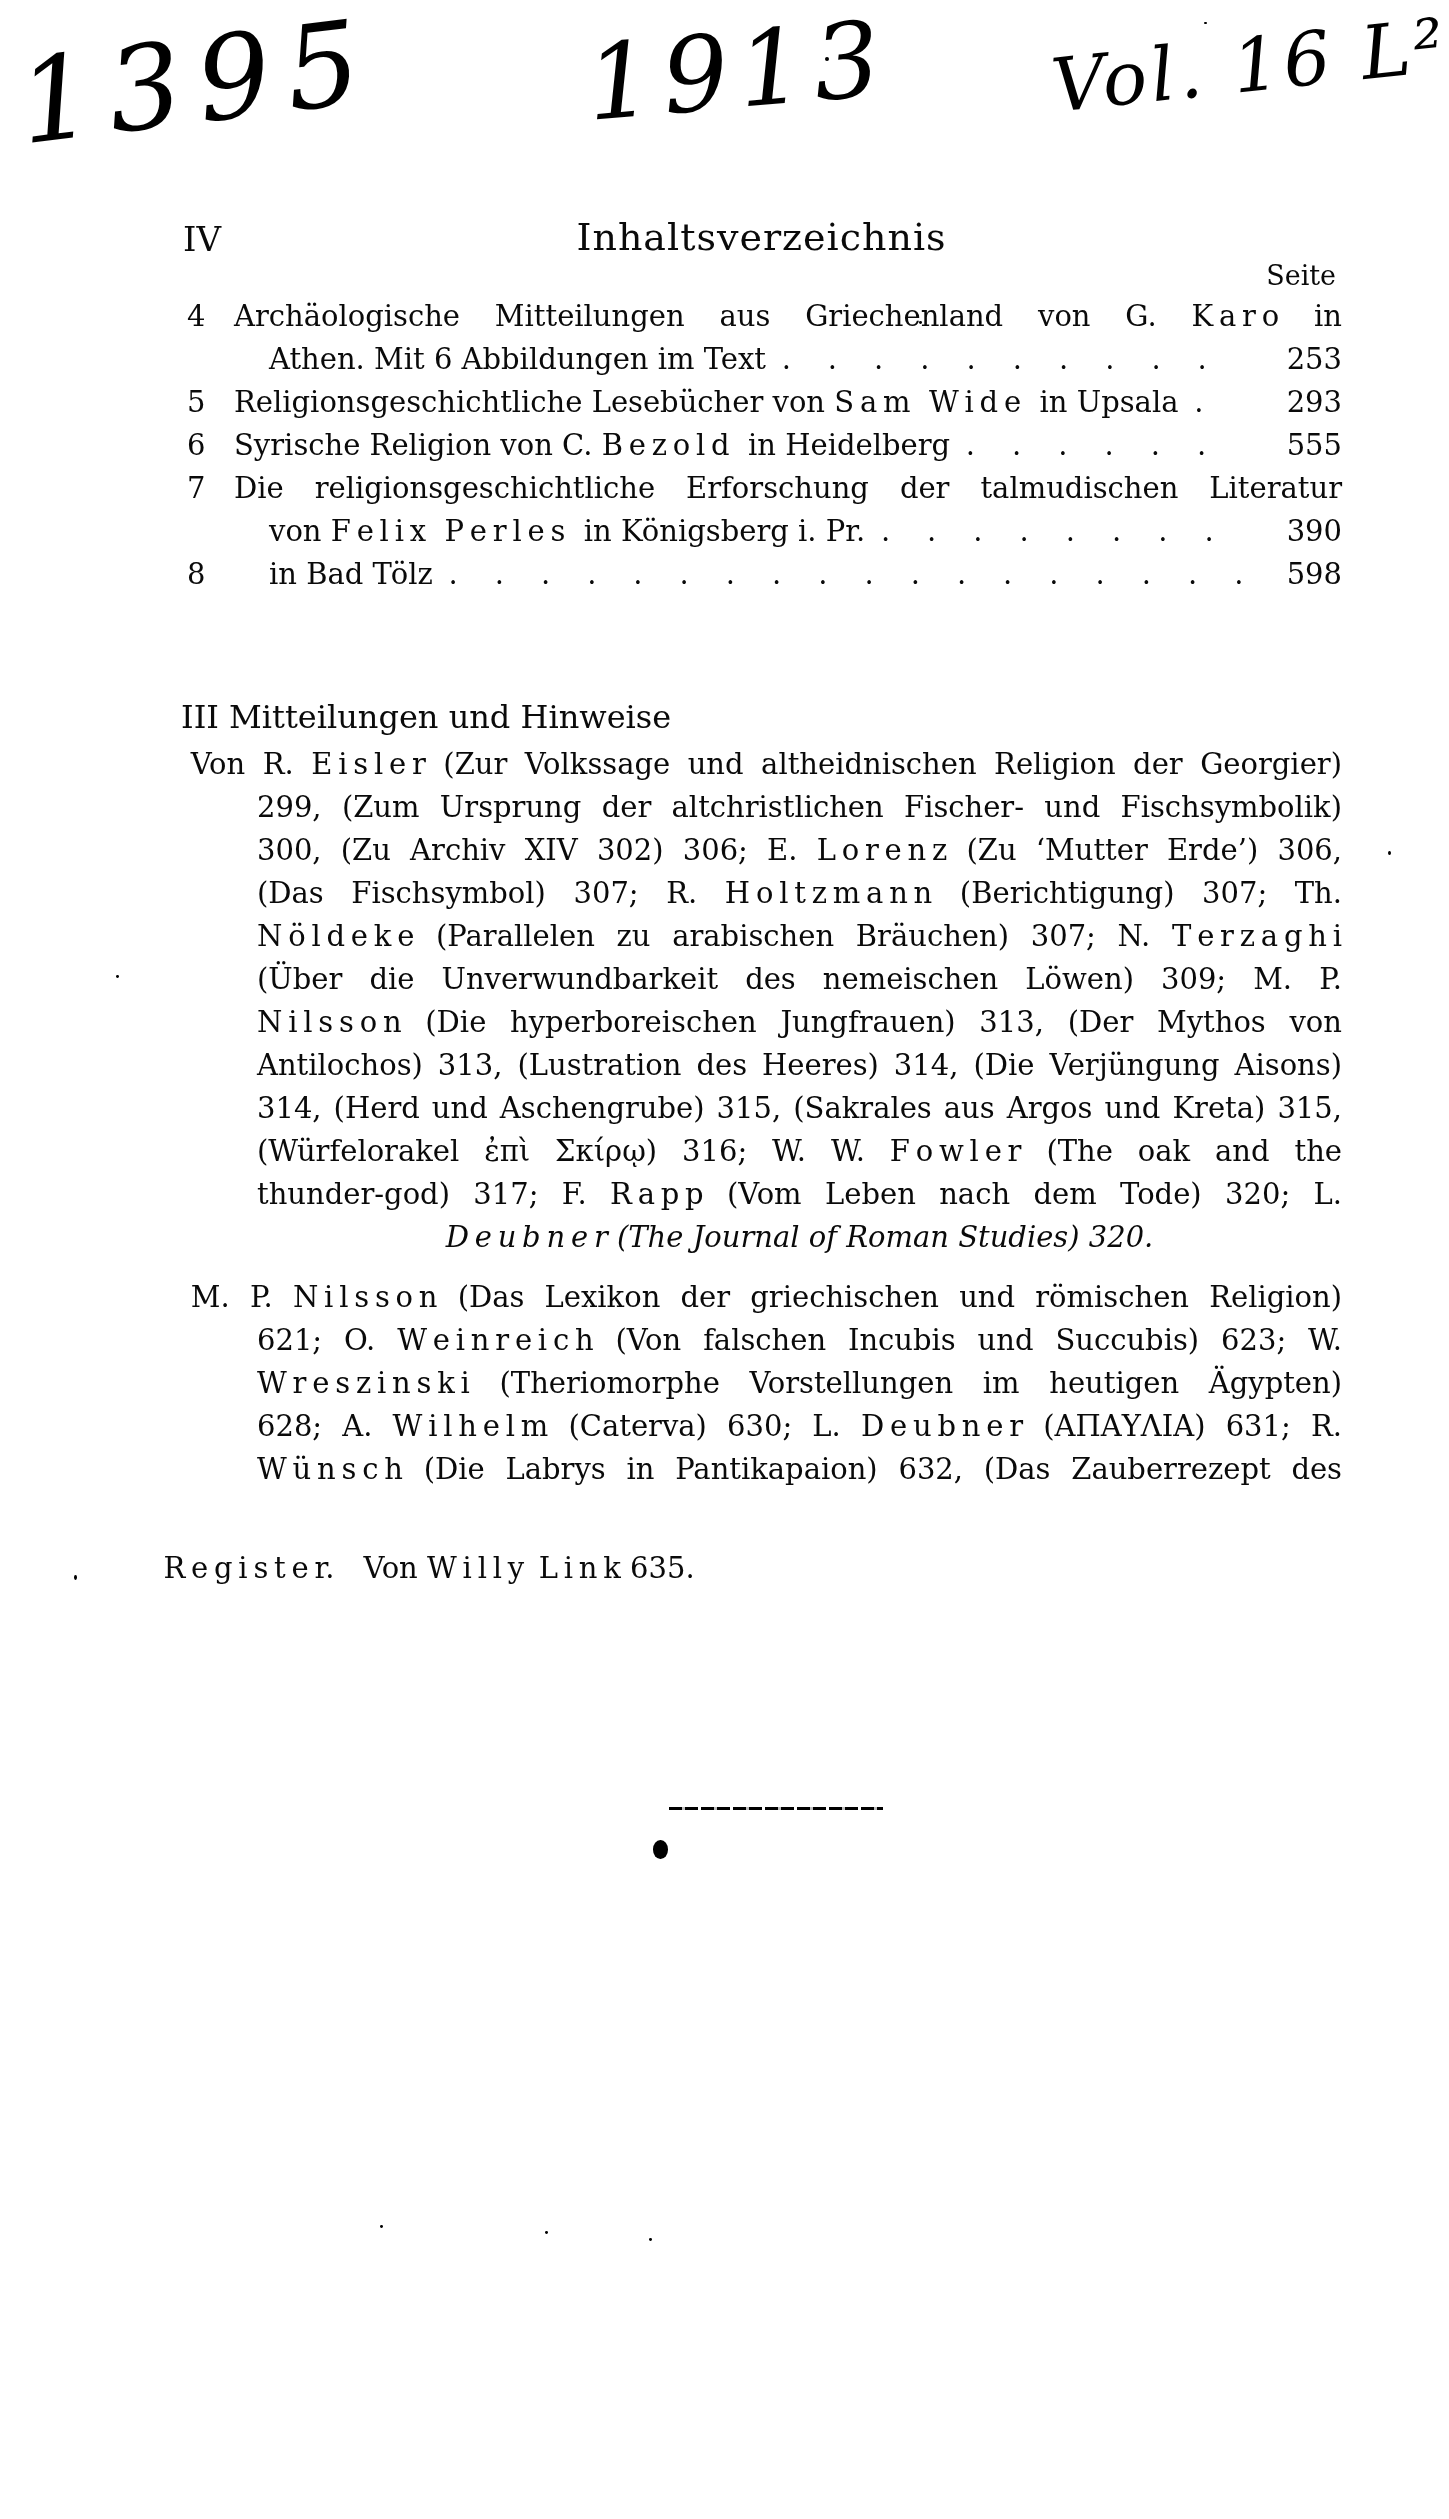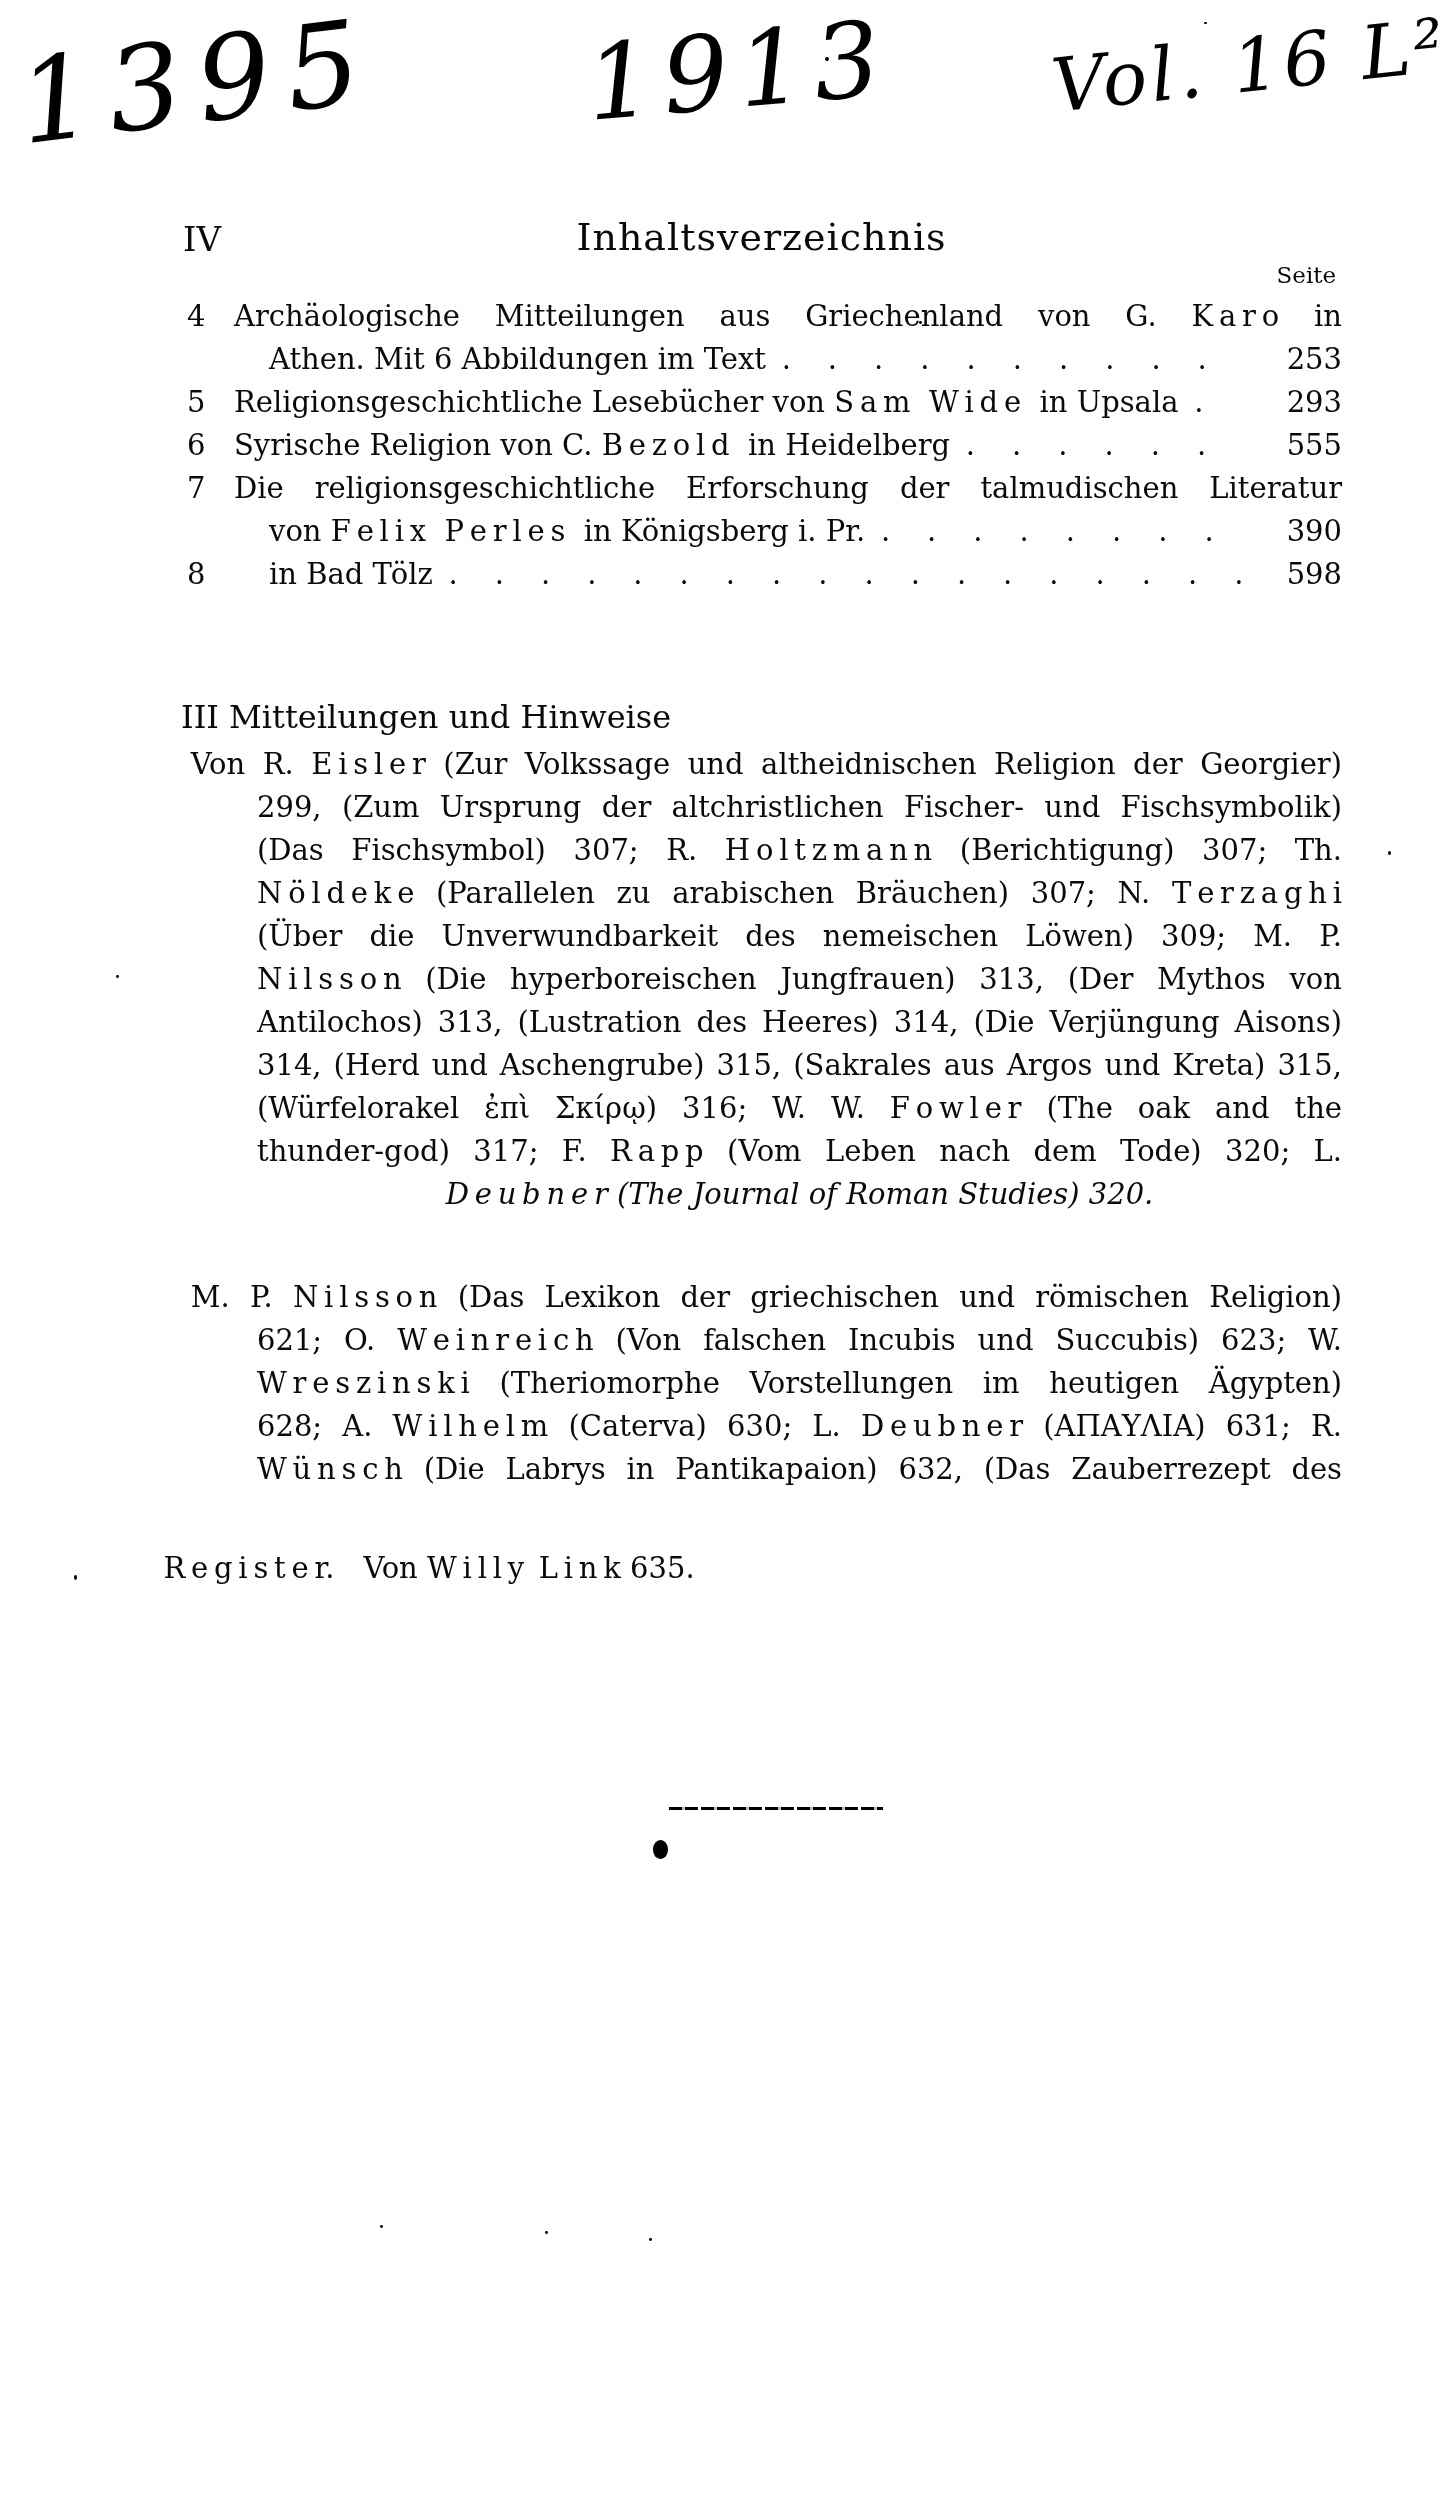--- a/index.html
+++ b/index.html
@@ -20,21 +20,21 @@
     color:#000;
   }
   .hand-accession{left:17.6px;top:13.7px;font-size:116px;letter-spacing:15.7px;transform:rotate(-7deg);}
   .hand-year{left:586px;top:9.8px;font-size:104px;letter-spacing:9.8px;transform:rotate(-5deg);}
   .hand-volume{left:1051px;top:21.6px;font-size:74px;letter-spacing:3.9px;transform:rotate(-6deg);}
   
   .content{position:absolute;left:181px;top:0;width:1161px;font-size:29px;line-height:43px;}
   .running-header{position:absolute;top:216px;left:0;width:100%;height:45px;}
   .roman-folio{position:absolute;left:2px;top:2px;font-size:34px;}
   .toc-title{display:block;text-align:center;font-size:38px;letter-spacing:1px;}
-  .seite-label{position:absolute;top:261px;right:5.9px;font-size:23px;line-height:29px;}
+  .seite-label{position:absolute;top:261px;right:5.9px;font-size:27px;line-height:29px;}
   .toc-list{position:absolute;top:295px;left:0;width:100%;}
   .entry{position:relative;}
   .num{position:absolute;left:5.9px;top:0;width:39px;}
   .jline{text-align:justify;text-align-last:justify;}
   .tl1{padding-left:53px;}
   .cont{padding-left:88px;}
   .lastline{display:flex;align-items:baseline;}
   .lastline .txt{white-space:pre;flex:none;}
   .leader{flex:1 1 auto;overflow:hidden;white-space:nowrap;letter-spacing:37px;padding-left:15.7px;}
   .pg{flex:none;width:82px;text-align:right;}
@@ -116,20 +116,21 @@
             <span class="pg">598</span>
           </div>
         </div>
       </div>
 
     <div class="section-heading">III Mitteilungen und Hinweise</div>
 
     <div class="para para-1">
         <div class="pl pfirst jline">Von R. E i s l e r (Zur Volkssage und altheidnischen Religion der Georgier)</div>
         <div class="pl jline">299, (Zum Ursprung der altchristlichen Fischer- und Fischsymbolik)</div>
+        <div class="pl jline">300, (Zu Archiv XIV 302) 306; E. L o r e n z (Zu ‘Mutter Erde’) 306,</div>
         <div class="pl jline">(Das Fischsymbol) 307; R. H o l t z m a n n (Berichtigung) 307; Th.</div>
         <div class="pl jline">N ö l d e k e (Parallelen zu arabischen Bräuchen) 307; N. T e r z a g h i</div>
         <div class="pl jline">(Über die Unverwundbarkeit des nemeischen Löwen) 309; M. P.</div>
         <div class="pl jline">N i l s s o n (Die hyperboreischen Jungfrauen) 313, (Der Mythos von</div>
         <div class="pl jline">Antilochos) 313, (Lustration des Heeres) 314, (Die Verjüngung Aisons)</div>
         <div class="pl jline">314, (Herd und Aschengrube) 315, (Sakrales aus Argos und Kreta) 315,</div>
         <div class="pl jline">(Würfelorakel ἐπὶ Σκίρῳ) 316; W. W. F o w l e r (The oak and the</div>
         <div class="pl jline">thunder-god) 317; F. R a p p (Vom Leben nach dem Tode) 320; L.</div>
         <div class="pl plast">D e u b n e r (The Journal of Roman Studies) 320.</div>
       </div>

